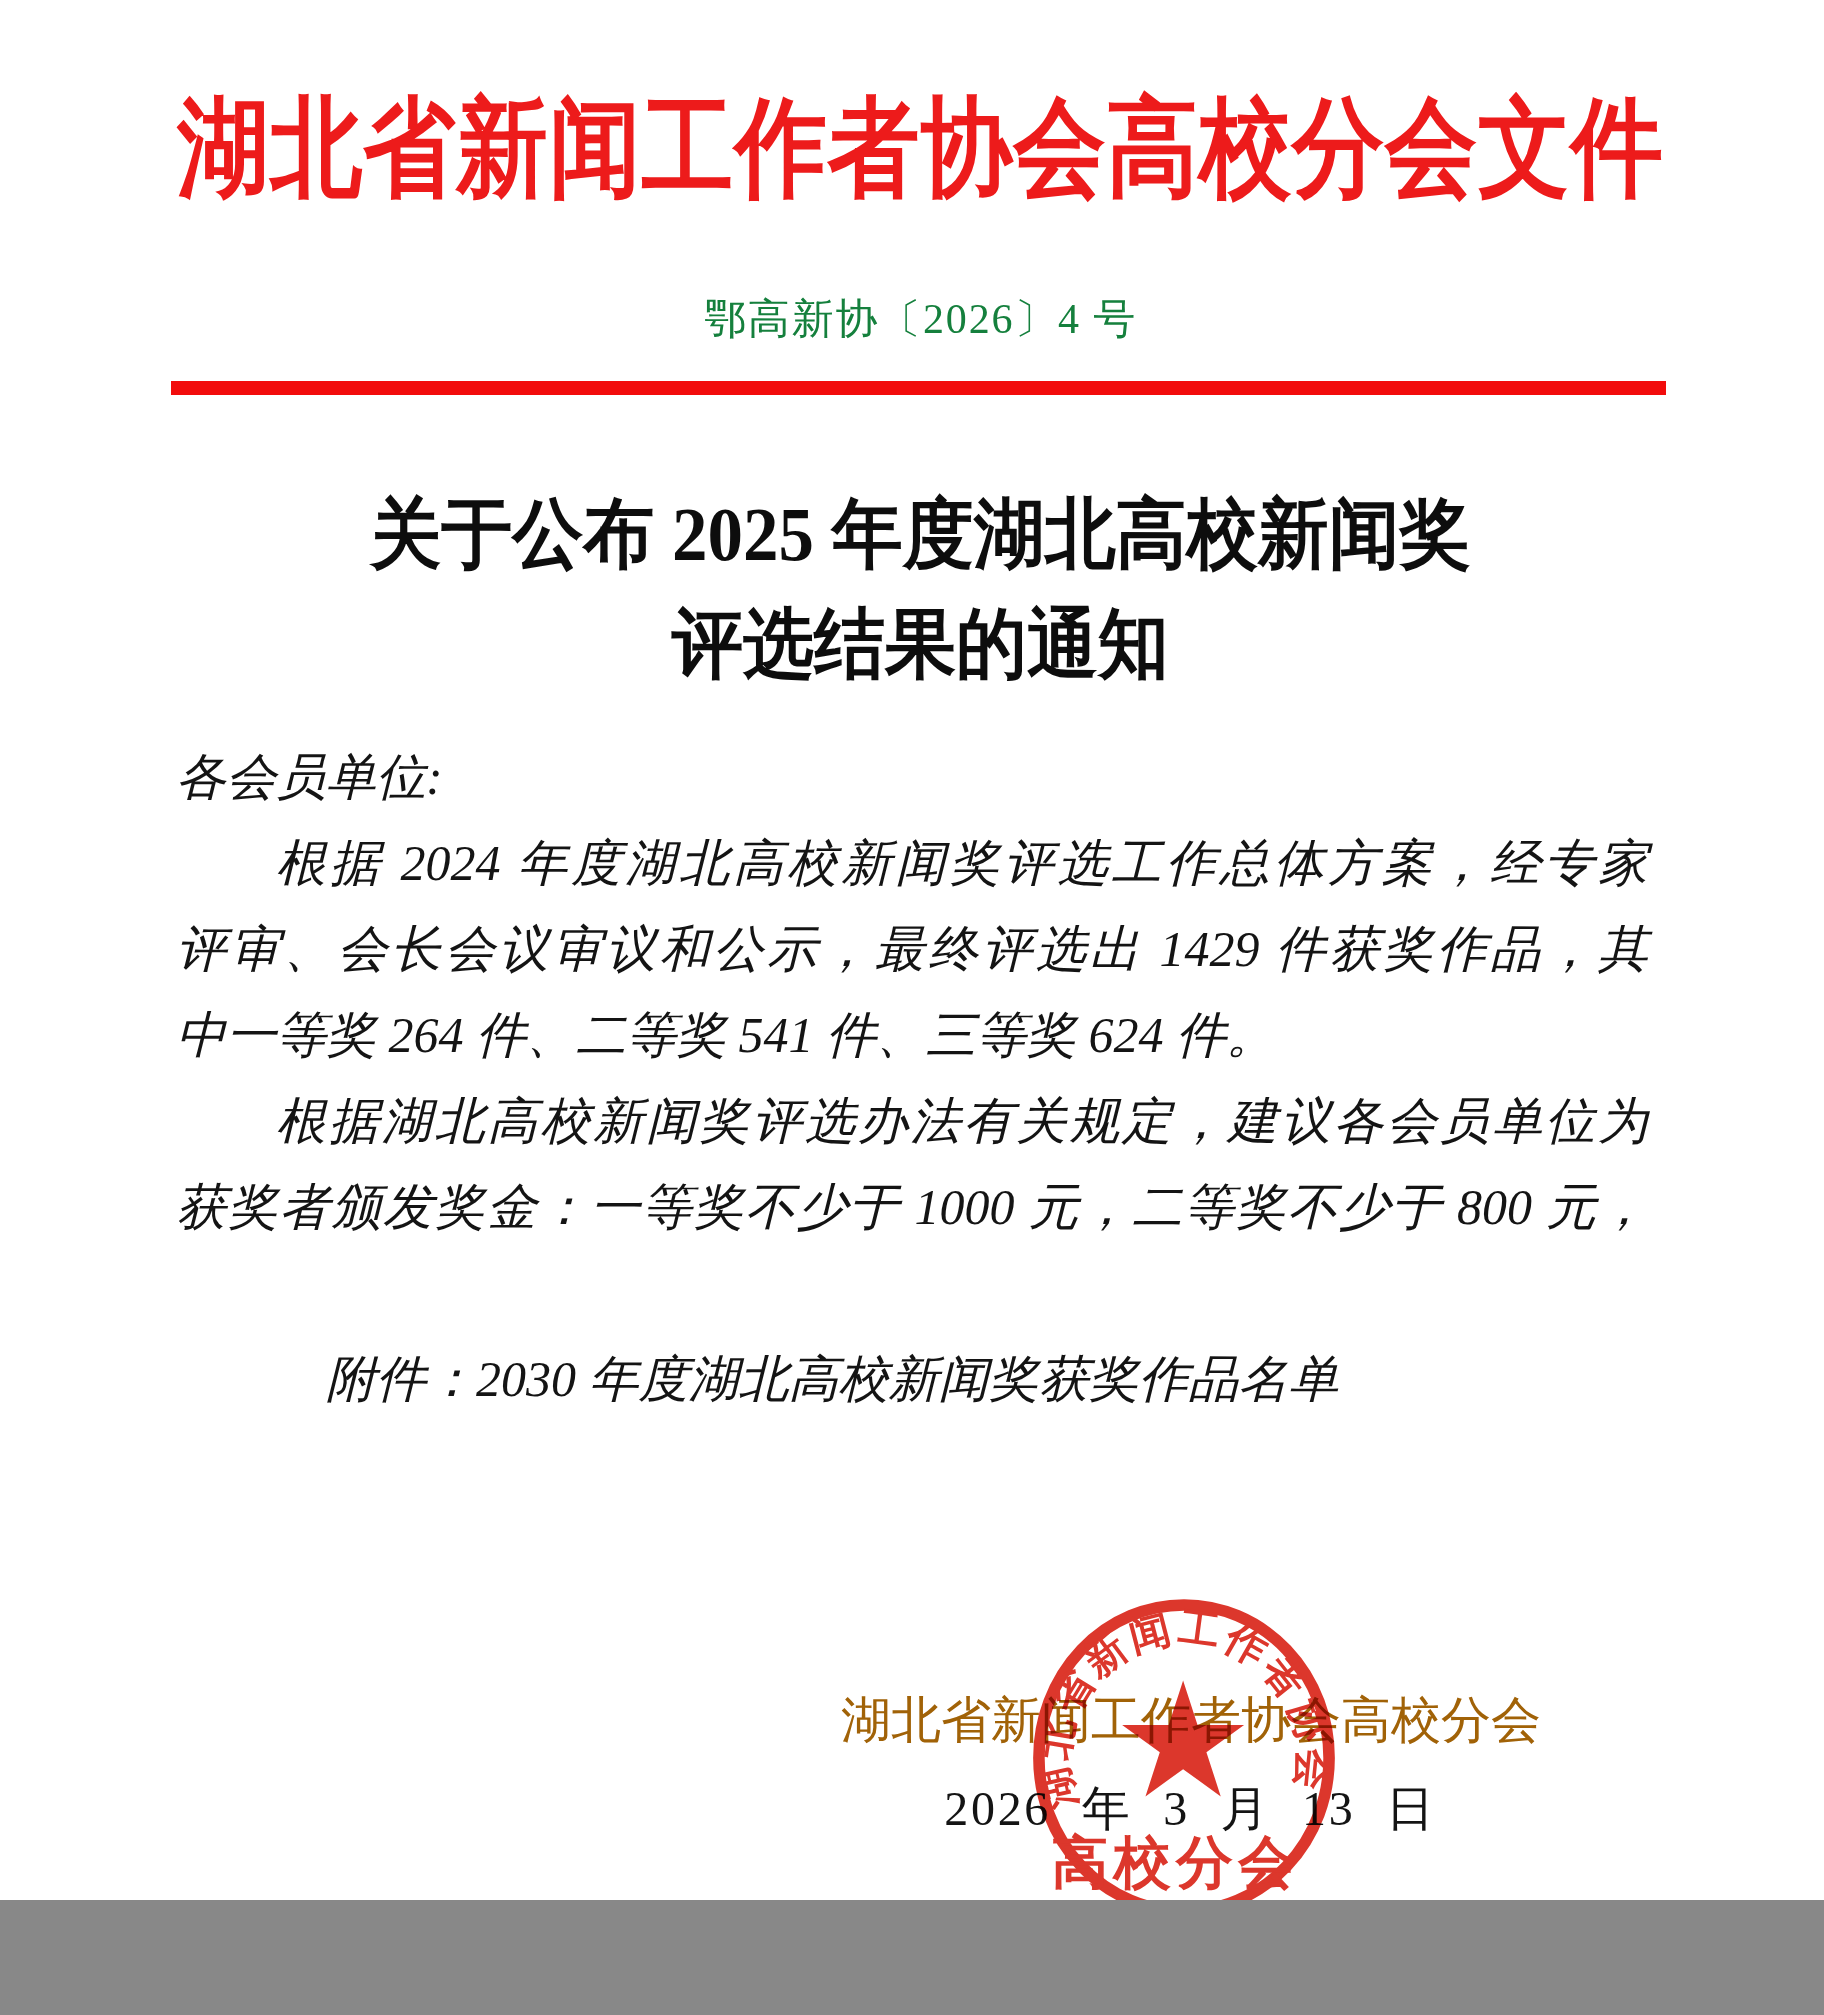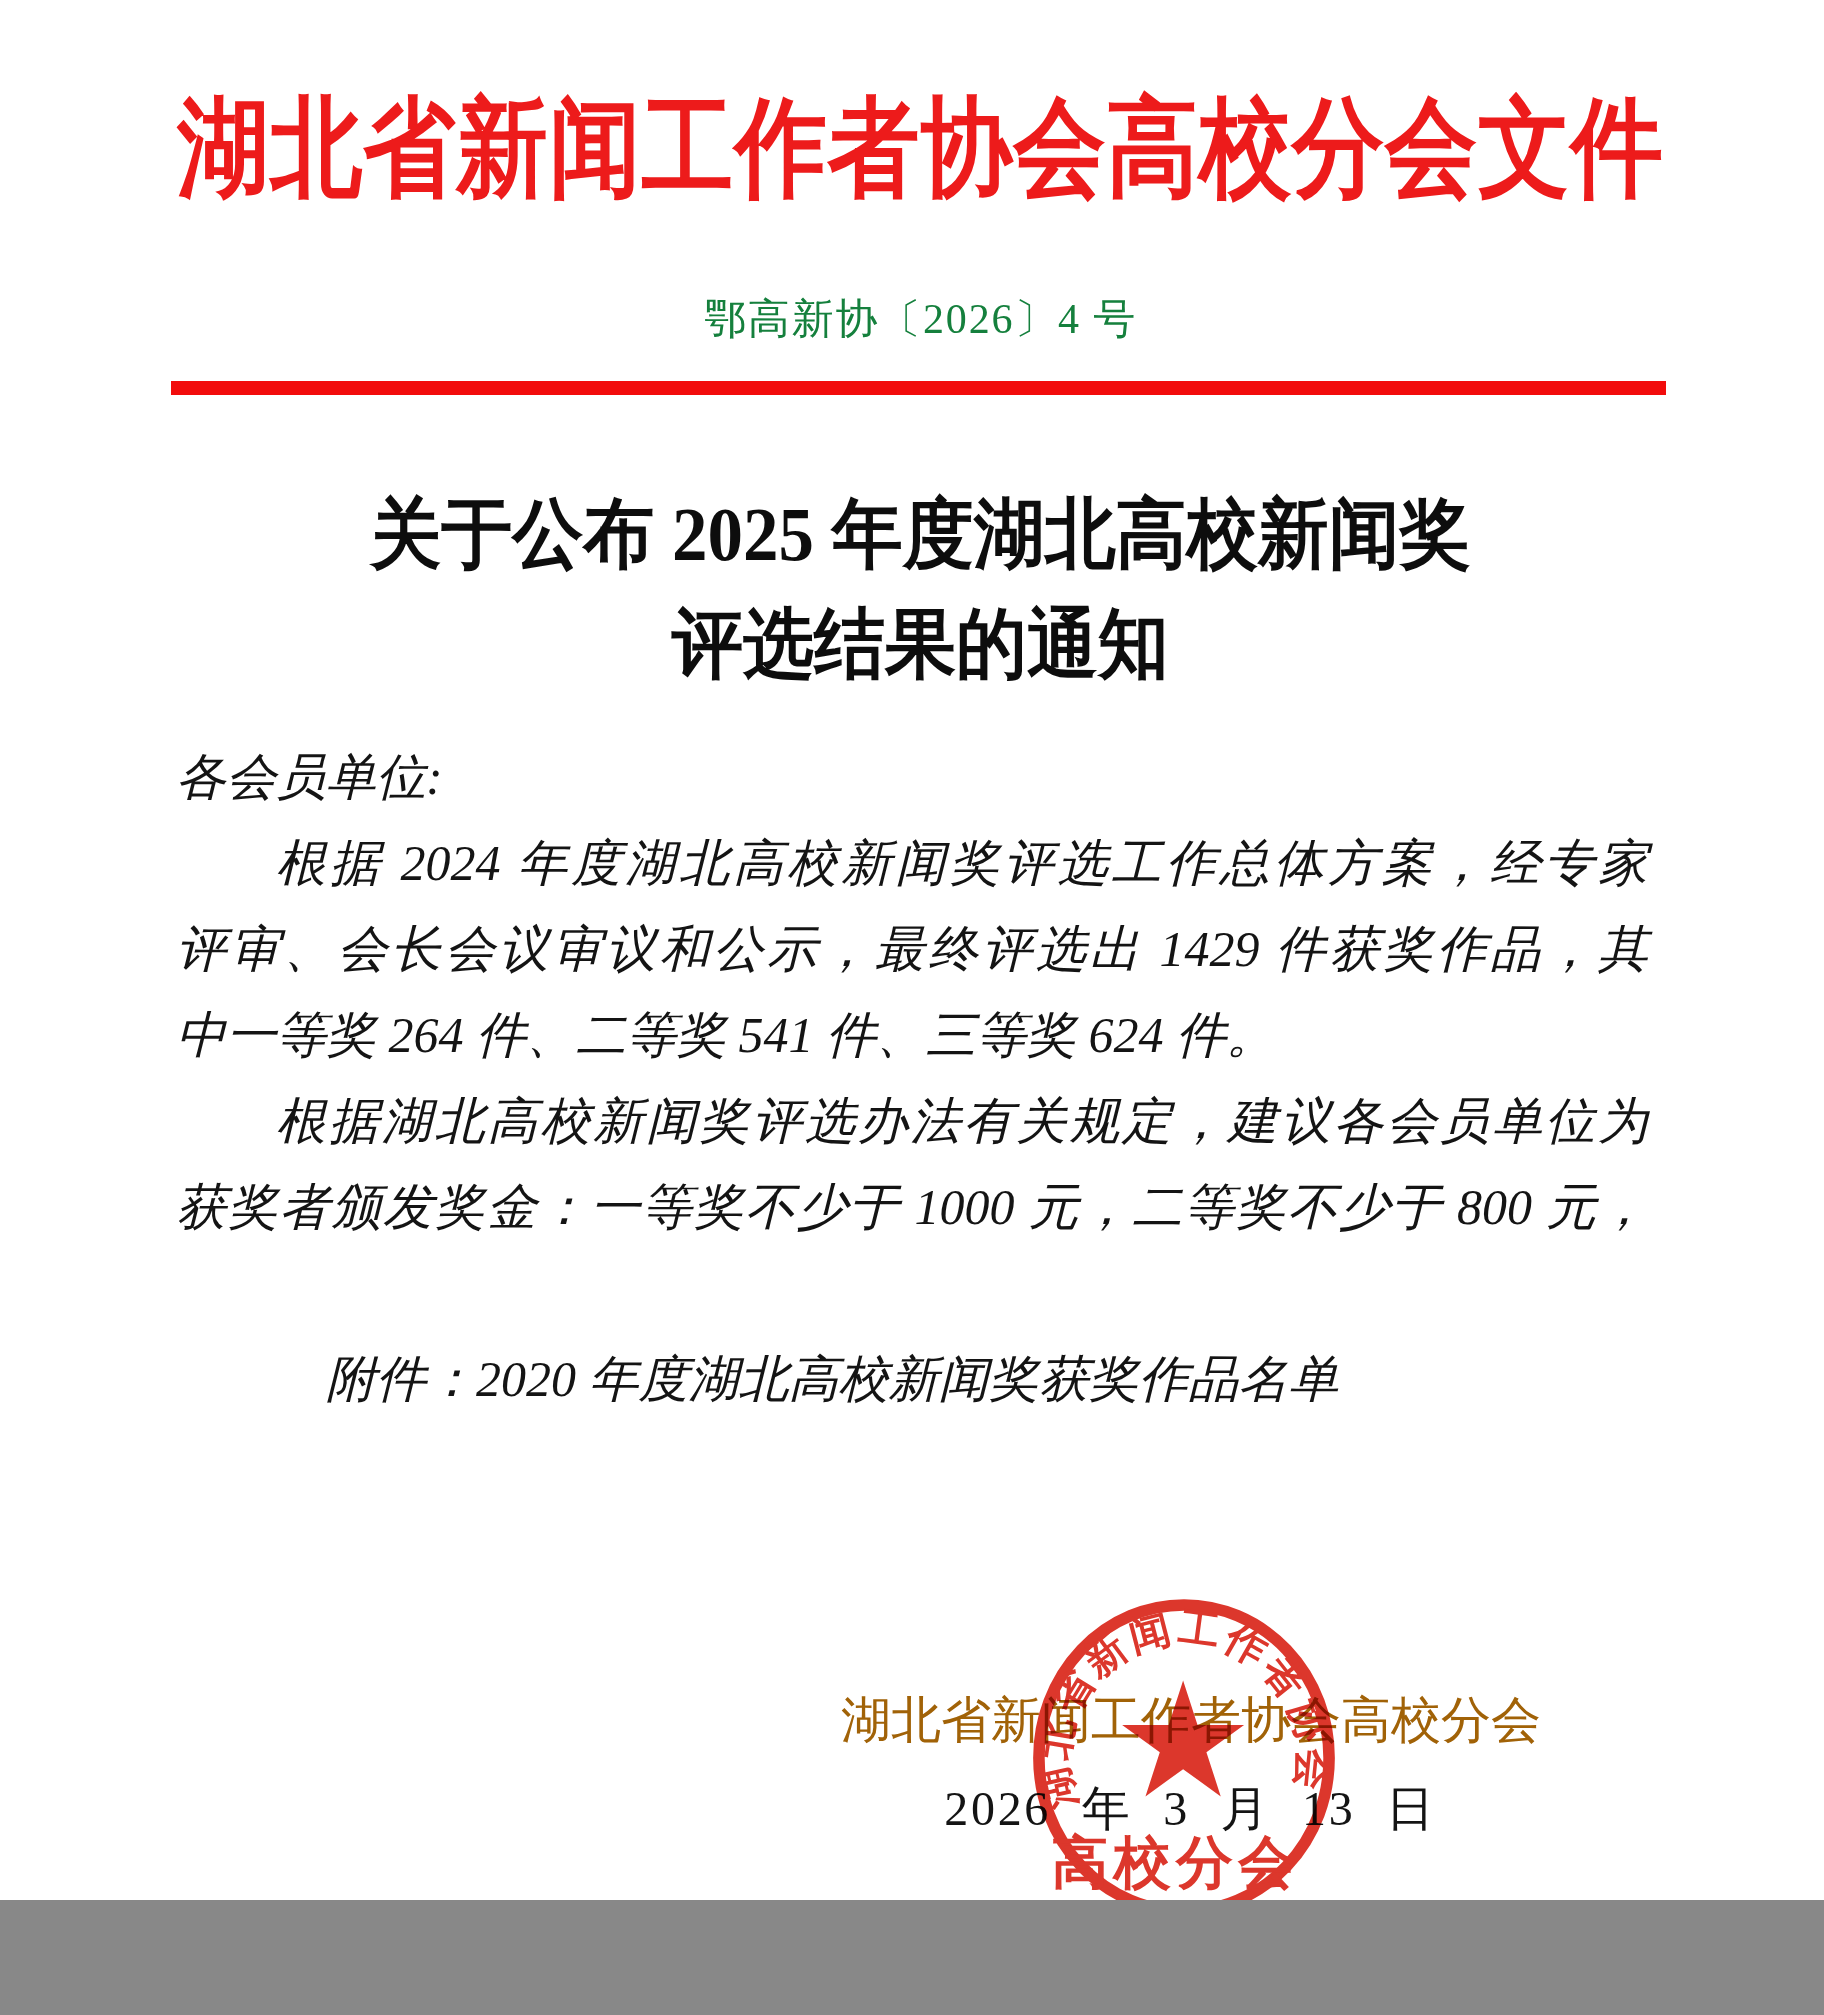--- a/index.html
+++ b/index.html
@@ -72,21 +72,21 @@
   </div>
 
   <div class="body-block">
     <div class="body-line">各会员单位:</div>
     <div class="body-line fill indent2">根据 2024 年度湖北高校新闻奖评选工作总体方案，经专家</div>
     <div class="body-line fill">评审、会长会议审议和公示，最终评选出 1429 件获奖作品，其</div>
     <div class="body-line">中一等奖 264 件、二等奖 541 件、三等奖 624 件。</div>
     <div class="body-line fill indent2">根据湖北高校新闻奖评选办法有关规定，建议各会员单位为</div>
     <div class="body-line fill">获奖者颁发奖金：一等奖不少于 1000 元，二等奖不少于 800 元，</div>
     <div class="spacer"></div>
-    <div class="body-line indent3">附件：2020 年度湖北高校新闻奖获奖作品名单</div>
+    <div class="body-line indent3">附件：2030 年度湖北高校新闻奖获奖作品名单</div>
   </div>
 
   <div class="signature">湖北省新闻工作者协会高校分会</div>
 
   <div class="sign-date">2026 年 3 月 13 日</div>
 
   <svg class="seal" viewBox="0 0 366 382" xmlns="http://www.w3.org/2000/svg">
     <ellipse class="stroke" cx="183" cy="191" rx="163" ry="172"></ellipse>
     <polygon class="fillred" points="182,104 165.8,153.8 113.5,153.8 155.8,184.5 139.7,234.2 182,203.5 224.3,234.2 208.2,184.5 250.5,153.8 198.2,153.8"></polygon>
     <path id="sealArc" fill="none" d="M 65.2,245.9 A 130,130 0 1 1 300.8,245.9"></path>

